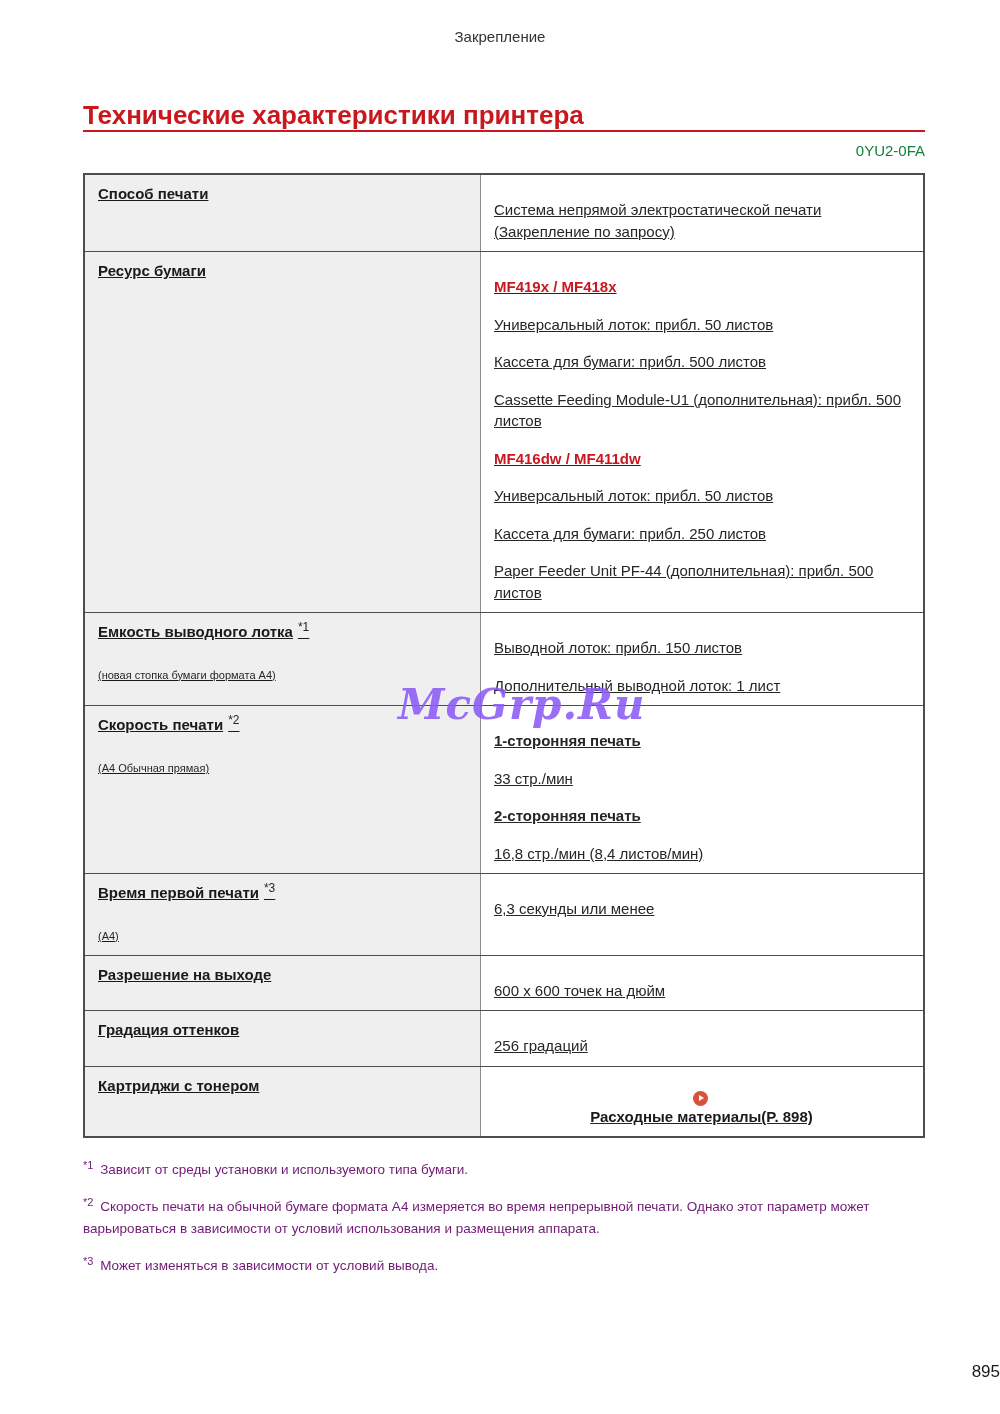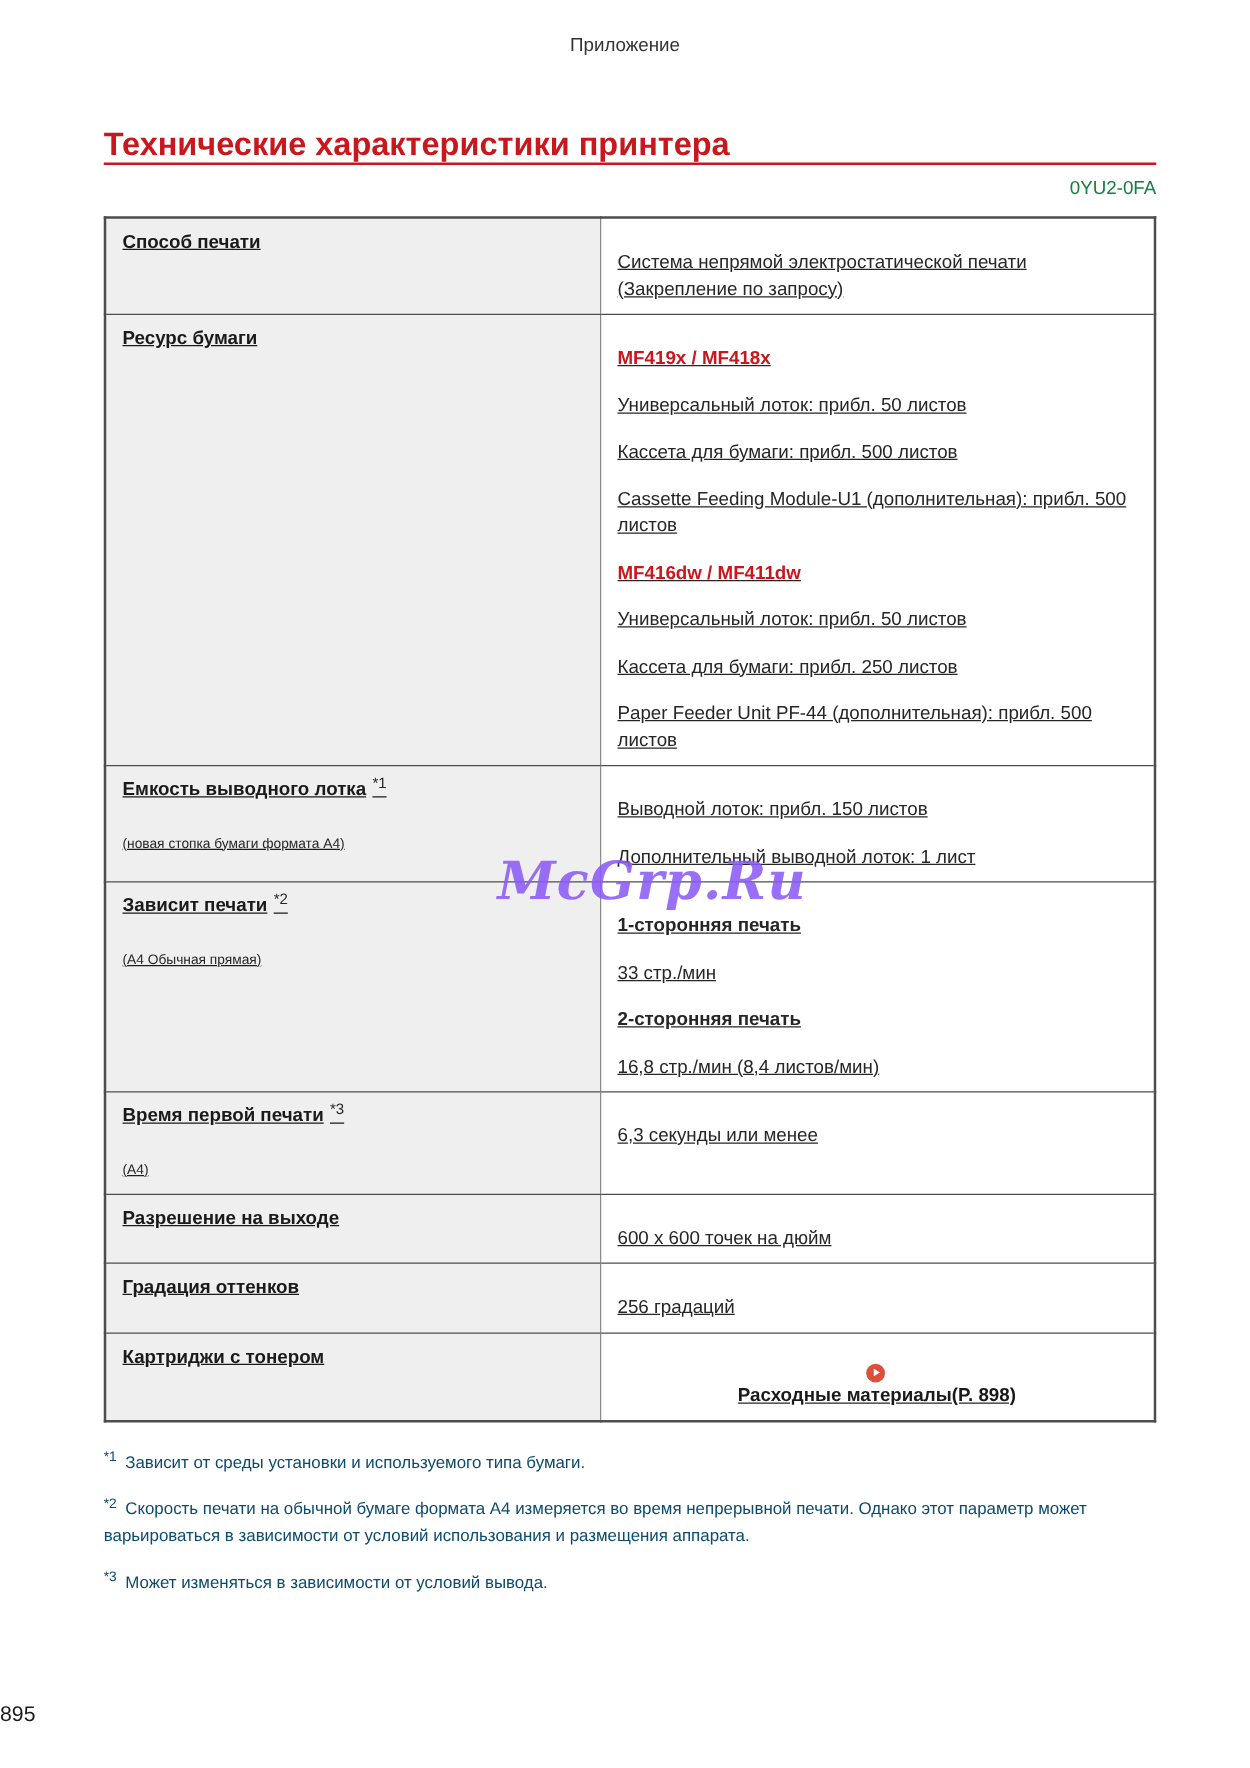--- a/index.html
+++ b/index.html
@@ -73,42 +73,42 @@
     width: 15px; height: 15px; border-radius: 50%;
     background: #d9503b; display: inline-block; position: relative;
     margin-right: 3px; flex: 0 0 auto;
   }
   .link-icon::after {
     content: ""; position: absolute; left: 6px; top: 4px;
     border-left: 5.5px solid #ffffff;
     border-top: 3.5px solid transparent;
     border-bottom: 3.5px solid transparent;
   }
-  .footnotes { margin-top: 21px; font-size: 13.5px; color: #0c4a6e; }
+  .footnotes { margin-top: 21px; font-size: 13.5px; color: #701a75; }
   .footnote { margin-bottom: 15px; line-height: 22px; }
   .footnote sup {
     font-size: 11px; vertical-align: super; line-height: 0; margin-right: 3px;
   }
   .watermark {
     position: absolute; left: 398px; top: 680px;
     font-family: "DejaVu Serif", serif;
     font-style: italic; font-weight: bold;
     font-size: 42px; letter-spacing: 1px;
     color: #8b5cf6; opacity: 0.88;
     z-index: 5; pointer-events: none;
   }
   .page-number {
     position: absolute; top: 1362px; left: 0; width: 100%;
-    text-align: left; font-size: 17px; color: #1a1a1a;
+    text-align: right; font-size: 17px; color: #1a1a1a;
   }
 </style>
 </head>
 <body>
 
-<div class="page-header">Приложение</div>
+<div class="page-header">Закрепление</div>
 
 <div class="content">
   <h1 class="doc-title">Технические характеристики принтера</h1>
   <div class="doc-code">0YU2-0FA</div>
 
   <table class="specs">
     <tbody id="specs-body">
         <tr>
           <th class="cell-label"><span class="label-text">Способ печати</span></th>
           <td class="cell-value">
@@ -129,21 +129,21 @@
           </td>
         </tr>
         <tr>
           <th class="cell-label"><span class="label-text">Емкость выводного лотка</span><sup class="ref">*1</sup><div class="sublabel">(новая стопка бумаги формата A4)</div></th>
           <td class="cell-value">
             <div class="value-line">Выводной лоток: прибл. 150 листов</div>
             <div class="value-line">Дополнительный выводной лоток: 1 лист</div>
           </td>
         </tr>
         <tr>
-          <th class="cell-label"><span class="label-text">Зависит печати</span><sup class="ref">*2</sup><div class="sublabel">(A4 Обычная прямая)</div></th>
+          <th class="cell-label"><span class="label-text">Скорость печати</span><sup class="ref">*2</sup><div class="sublabel">(A4 Обычная прямая)</div></th>
           <td class="cell-value">
             <div class="value-line bold">1-сторонняя печать</div>
             <div class="value-line">33 стр./мин</div>
             <div class="value-line bold">2-сторонняя печать</div>
             <div class="value-line">16,8 стр./мин (8,4 листов/мин)</div>
           </td>
         </tr>
         <tr>
           <th class="cell-label"><span class="label-text">Время первой печати</span><sup class="ref">*3</sup><div class="sublabel">(A4)</div></th>
           <td class="cell-value">

